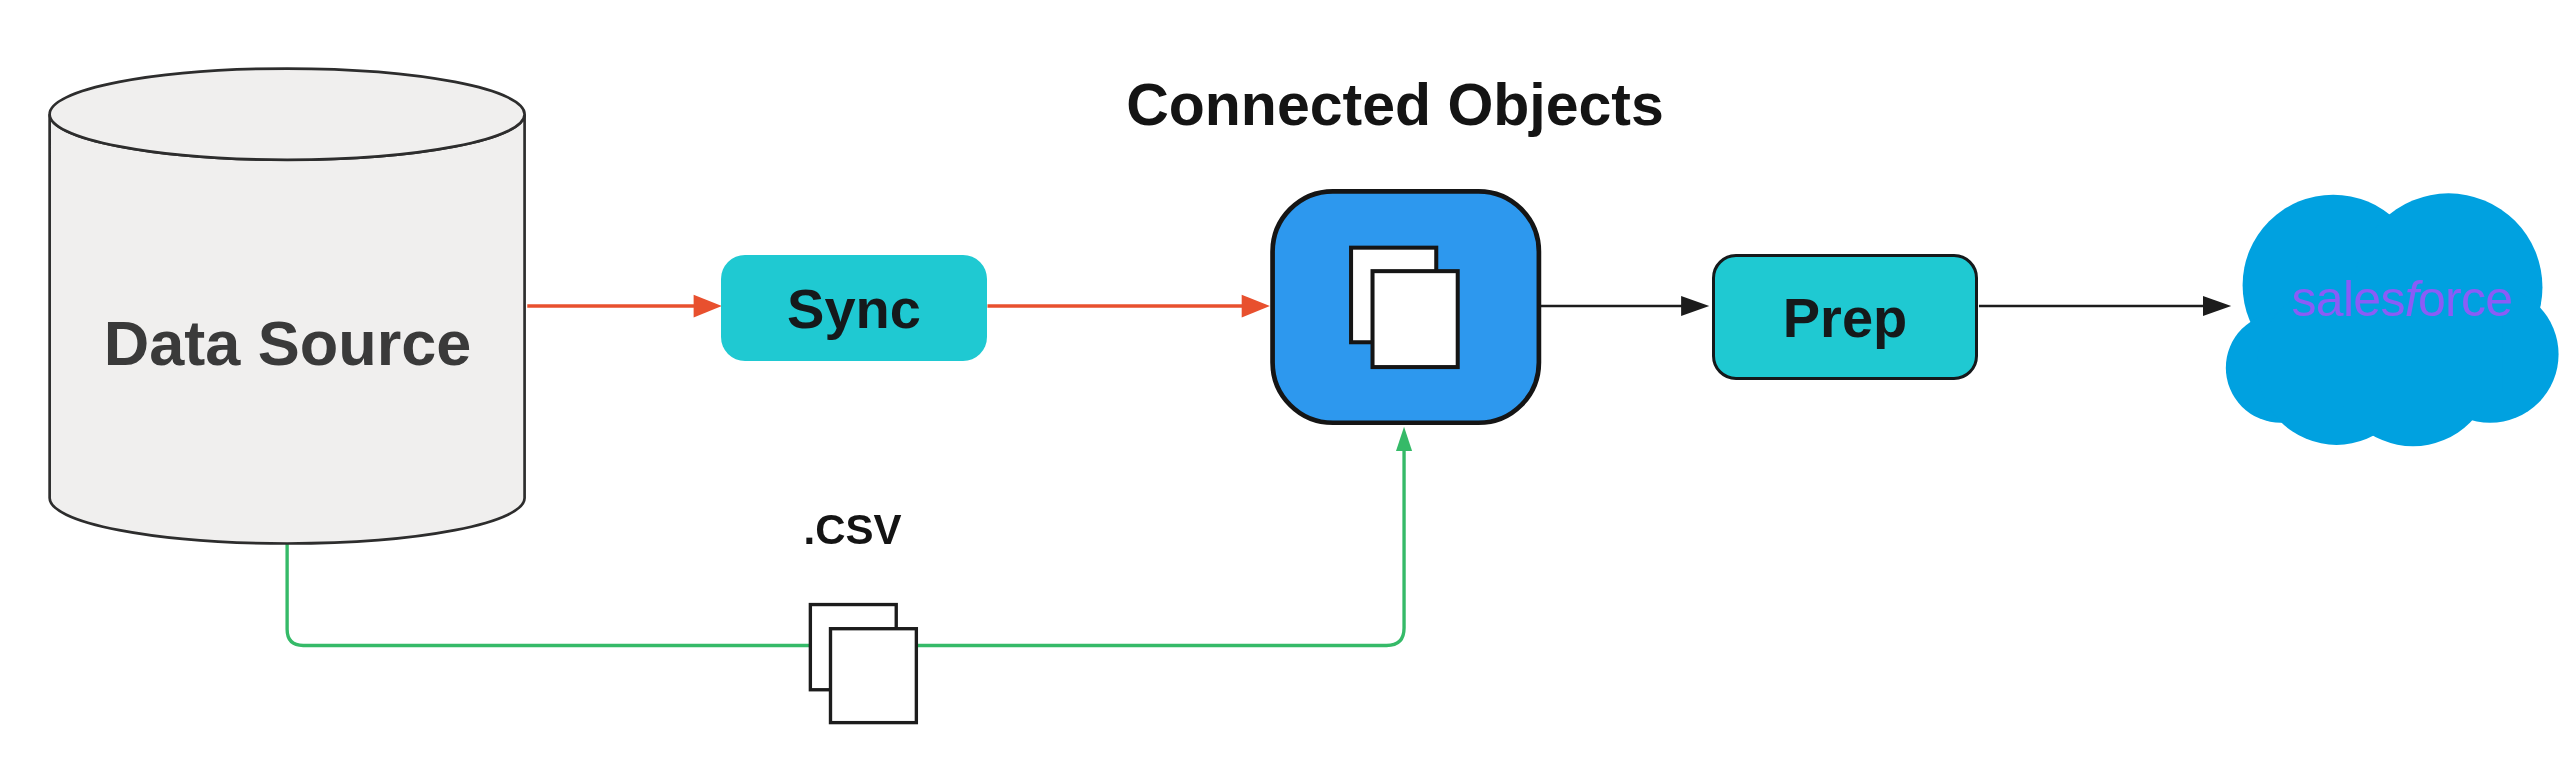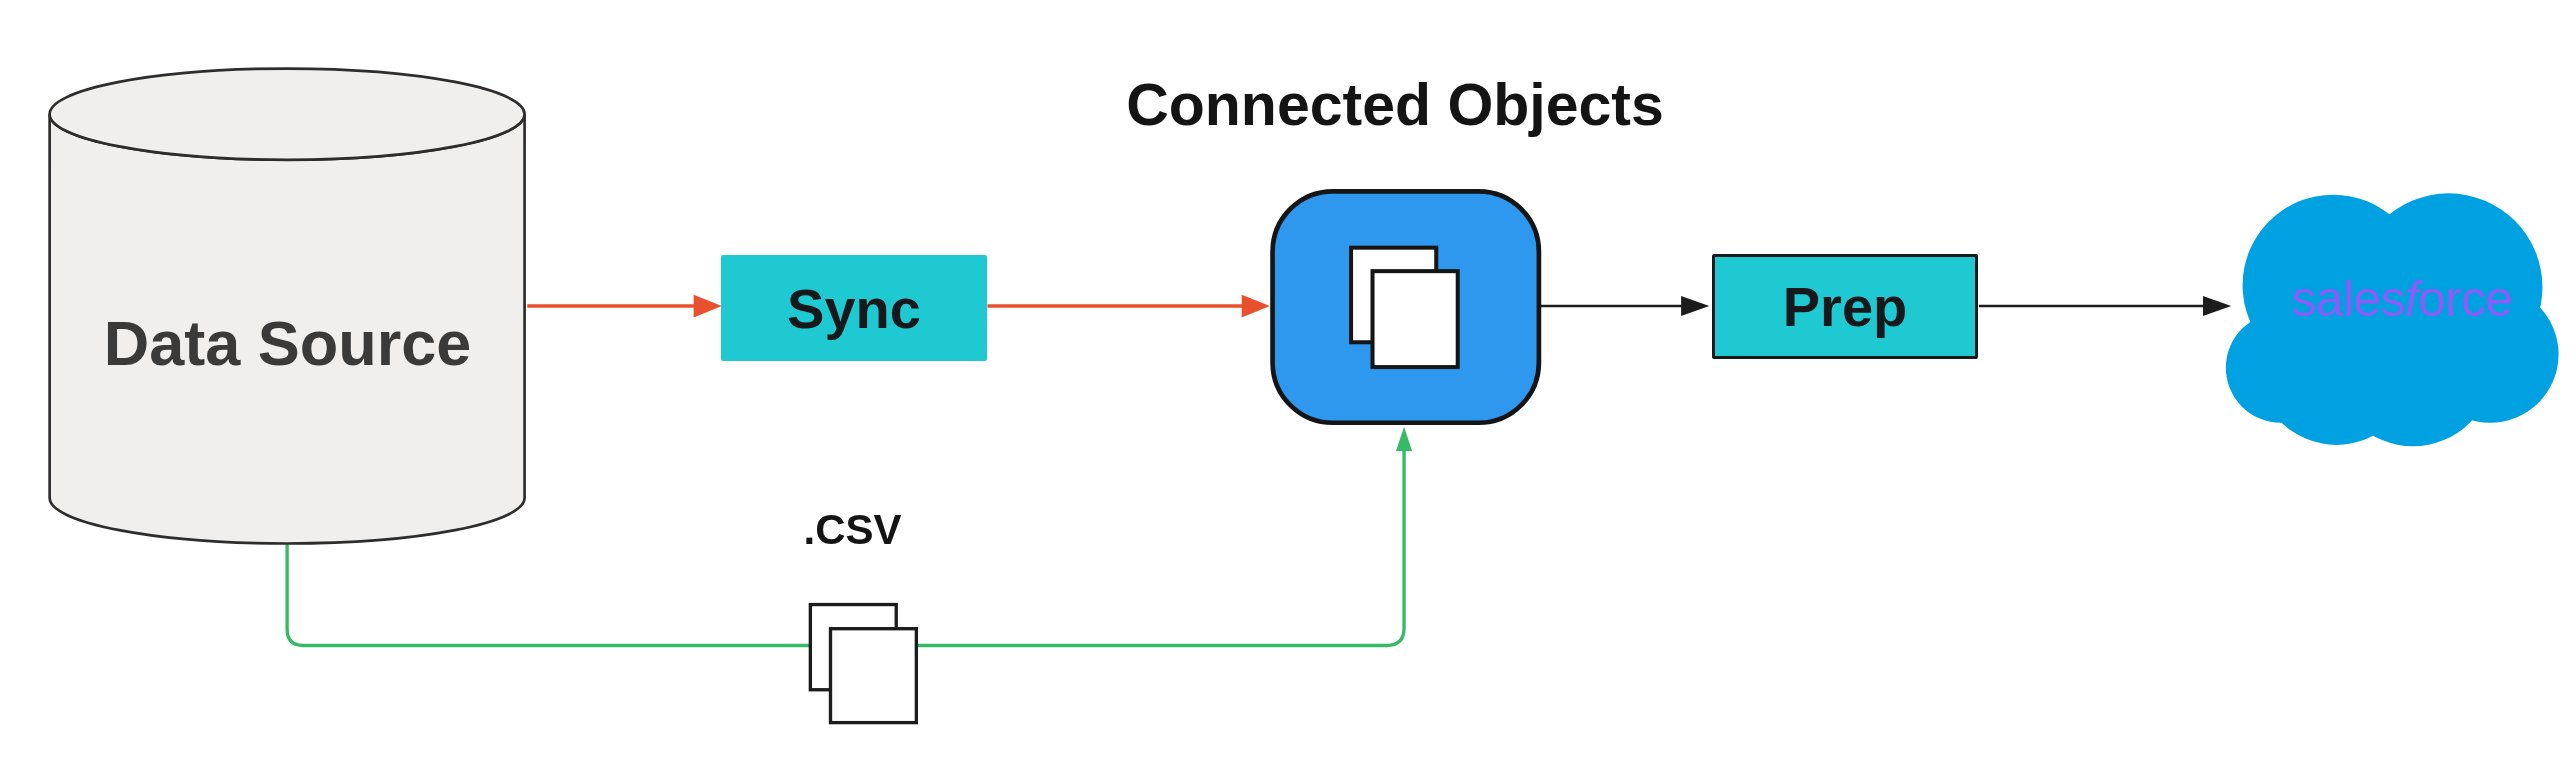--- a/index.html
+++ b/index.html
@@ -7,24 +7,24 @@
           font-family:"Liberation Sans", sans-serif;}
   .layer{position:absolute;left:0;top:0;width:2576px;height:763px;}
   .label{position:absolute;line-height:1.05;white-space:nowrap;}
   .ds-label{left:50px;top:310px;width:475px;text-align:center;
             font-size:63px;font-weight:700;color:#3a3a3a;}
   .title{left:1100px;top:75px;width:590px;text-align:center;
          font-size:59px;font-weight:700;color:#141414;}
   .csv-label{left:745px;top:508px;width:215px;text-align:center;
              font-size:42px;font-weight:700;color:#141414;}
   .pill{position:absolute;display:flex;align-items:center;justify-content:center;
-        background:#1fc9d2;border-radius:2px;font-size:56px;font-weight:700;color:#15191b;
+        background:#1fc9d2;border-radius:24px;font-size:56px;font-weight:700;color:#15191b;
         box-sizing:border-box;}
   .pill.sync{left:721px;top:255px;width:266px;height:106px;}
-  .pill.prep{left:1712px;top:254px;width:266px;height:105px;border:3.4px solid #15191b;}
+  .pill.prep{left:1712px;top:254px;width:266px;height:126px;border:3.4px solid #15191b;}
   .sf-word{position:absolute;left:2251px;top:270px;width:302px;text-align:center;
            font-size:50px;font-weight:400;color:#8b5cf6;letter-spacing:-0.7px;}
   .sf-word .fchar{font-style:italic;}
 </style>
 </head>
 <body>
 
 <div class="canvas">
 
   <svg class="layer" viewBox="0 0 3840 1137">

